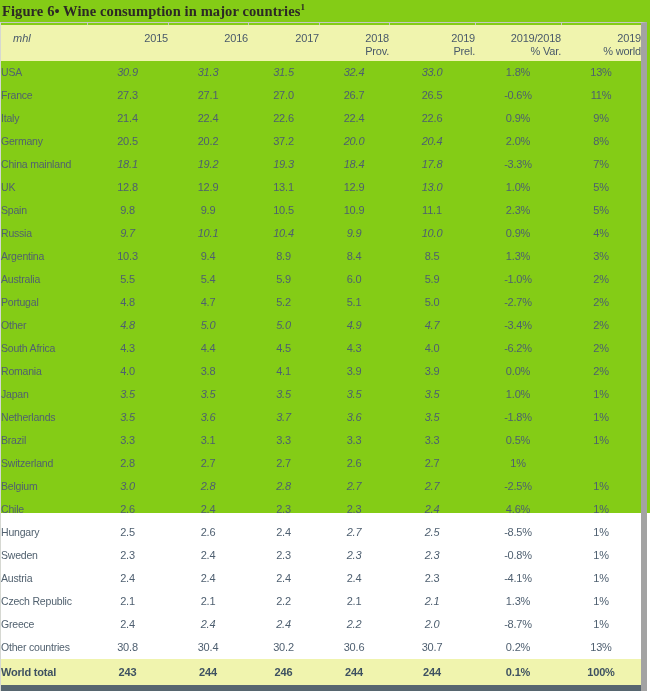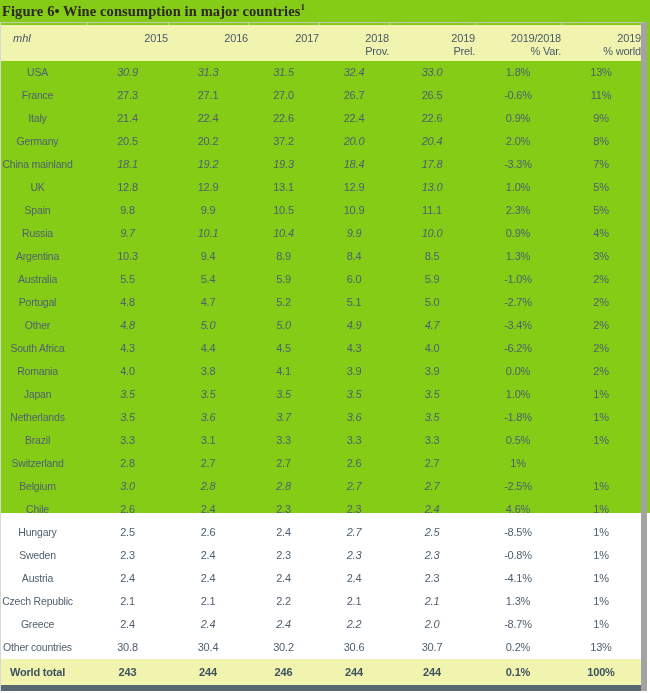--- a/index.html
+++ b/index.html
@@ -7,21 +7,21 @@
   .figure-title{font-family:"Liberation Serif","DejaVu Serif",serif;font-weight:700;font-size:14.5px;color:#2c2925;padding:3px 0 2px 2px;letter-spacing:.1px;height:17px;}
   .figure-title sup{font-size:9px;vertical-align:super;line-height:0;}
   .table{position:relative;width:640px;border-top:1px solid #c6c9c2;border-left:1px solid #d6d8d2;border-right:6px solid #a3a3a3;box-sizing:content-box;}
   .grid{display:grid;grid-template-columns:86px 81px 80px 71px 70px 86px 86px 80px;}
   .header{background:#f0f4ae;height:36px;margin-top:2px;position:relative;}
   .tick{position:absolute;top:-3px;width:1px;height:3px;background:#c6c9c2;}
   .hcell{text-align:right;padding-top:7px;font-size:11px;line-height:12.5px;color:#49596a;letter-spacing:-.2px;}
   .unit{font-style:italic;text-align:left;padding-left:12px;padding-top:7px;font-size:11px;color:#49596a;}
   .row{height:23px;line-height:23px;}
   .cell{font-size:11px;color:#4e5f70;letter-spacing:-.2px;white-space:nowrap;overflow:hidden;}
-  .cell.country{text-align:center;padding-right:13px;font-size:10.5px;color:#51616f;}
+  .cell.country{text-align:left;padding-right:13px;font-size:10.5px;color:#51616f;}
   .cell.num{text-align:center;}
   .cell.it{font-style:italic;}
   .row.total{background:#f0f4ae;height:26px;line-height:26px;}
   .row.total .cell{font-weight:700;color:#3e5161;font-size:11px;}
   .row.total .cell.country{font-size:11px;}
   .bottom-bar{height:6px;background:#57666f;}
 </style>
 </head>
 <body>
 

